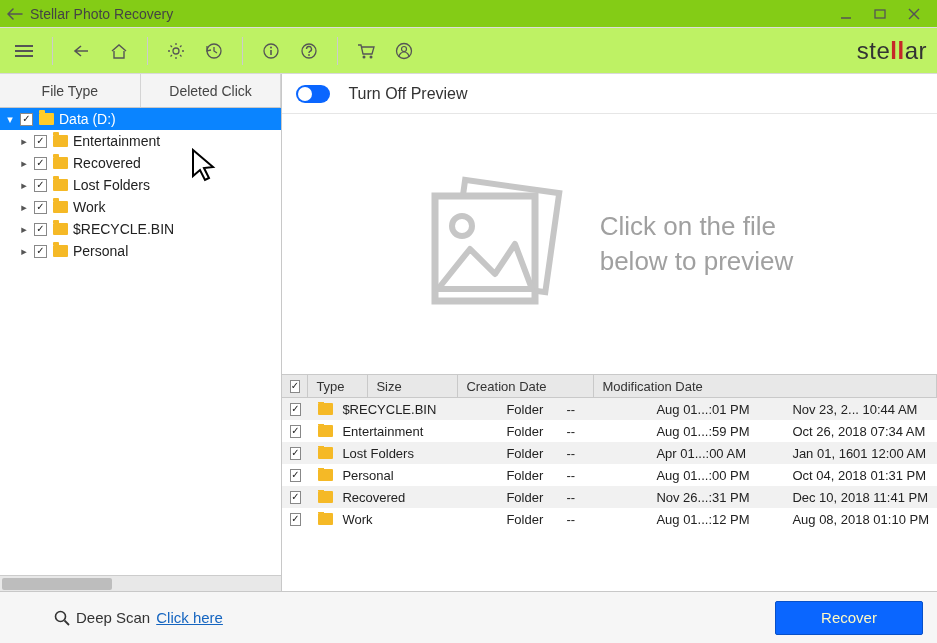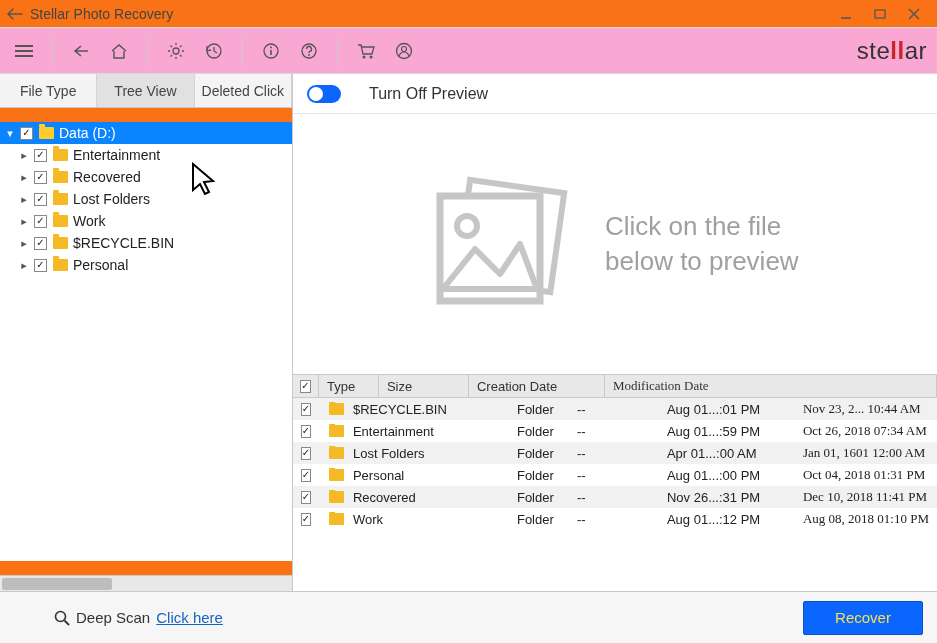--- a/index.html
+++ b/index.html
@@ -1,71 +1,71 @@
 <!DOCTYPE html>
 <html><head>
 <meta charset="utf-8">
 <style>
 * { box-sizing: border-box; margin: 0; padding: 0; }
 html, body { width: 937px; height: 643px; font-family: "Segoe UI", Arial, sans-serif; font-size: 13px; color: #222; background: #f8f8f8; overflow: hidden; }
-.titlebar { height: 28px; background: #f97316; display: flex; align-items: center; padding: 2px 6px; border-bottom: 1px solid #ddd; }
+.titlebar { height: 28px; background: #84cc16; display: flex; align-items: center; padding: 2px 6px; border-bottom: 1px solid #ddd; }
 .titlebar .back-ico { width: 18px; height: 18px; margin-right: 6px; display:flex; align-items:center; justify-content:center; }
 .titlebar .app-title { font-size: 14px; color: #444; flex: 0 0 auto; }
 .titlebar .spacer { flex: 1; }
 .win-btn { width: 34px; height: 24px; display: inline-flex; align-items: center; justify-content: center; color: #555; }
-.toolbar { height: 46px; background: #f9a8d4; border-bottom: 1px solid #d9d9d9; display: flex; align-items: center; padding: 0 10px; gap: 10px; }
+.toolbar { height: 46px; background: #bef264; border-bottom: 1px solid #d9d9d9; display: flex; align-items: center; padding: 0 10px; gap: 10px; }
 .toolbar .divider { width: 1px; height: 28px; background: #ccc; margin: 0 4px; }
 .toolbar .tbtn { width: 28px; height: 28px; display: inline-flex; align-items: center; justify-content: center; color: #555; }
 .toolbar .brand { margin-left: auto; font-size: 24px; letter-spacing: 0.5px; color: #333; font-weight: 500; }
 .brand .ll { color: #c62828; font-weight: 700; }
 .main { display: flex; height: 517px; }
-.leftpane { width: 302px; display: flex; flex-direction: column; background: #f97316; border-right: 1px solid #c8c8c8; gap: 14px; }
+.leftpane { width: 302px; display: flex; flex-direction: column; background: #15803d; border-right: 1px solid #c8c8c8; }
 .tabs { display: flex; height: 34px; border-bottom: 1px solid #c8c8c8; }
 .tab { flex: 1; display: flex; align-items: center; justify-content: center; font-size: 14px; color: #444; background: #f4f4f4; border-right: 1px solid #d4d4d4; }
 .tab.active { background: #e1e1e1; }
 .tree { flex: 1; overflow: hidden; background: #fff; position: relative; }
 .tree-row { display: flex; align-items: center; height: 22px; padding-left: 4px; font-size: 14px; }
 .tree-row.selected { background: #0a84ff; color: #fff; }
 .tree-indent { width: 14px; display:inline-block; }
 .chev { width: 12px; display: inline-flex; justify-content: center; color: #555; font-size: 11px; }
 .tree-row.selected .chev { color: #fff; }
 .cb { width: 13px; height: 13px; margin: 0 4px; border: 1px solid #888; background: #fff; display: inline-flex; align-items: center; justify-content: center; font-size: 10px; color: #222; line-height: 1; }
 .folder-ico { width: 15px; height: 12px; background: #f5b926; border-radius: 1px; margin: 0 5px 0 2px; position: relative; }
 .folder-ico::before { content: ""; position: absolute; top: -3px; left: 0; width: 6px; height: 3px; background: #f5b926; border-radius: 1px 1px 0 0; }
 .tree-row.selected .folder-ico { filter: brightness(1.1); }
 .cursor-overlay { position: absolute; left: 190px; top: 40px; pointer-events: none; }
 .hscroll { height: 16px; background: #e8e8e8; border-top: 1px solid #ccc; display: flex; align-items: center; }
 .hscroll-thumb { height: 12px; width: 110px; background: #bdbdbd; margin-left: 2px; border-radius: 2px; }
 .rightpane { flex: 1; display: flex; flex-direction: column; background: #fff; }
-.right-header { display: flex; align-items: center; height: 40px; padding: 0 14px; gap: 28px; border-bottom: 1px solid #e6e6e6; }
+.right-header { display: flex; align-items: center; height: 40px; padding: 0 14px; gap: 18px; border-bottom: 1px solid #e6e6e6; }
 .toggle { width: 34px; height: 18px; border-radius: 10px; background: #0a66ff; position: relative; }
 .toggle::after { content: ""; width: 14px; height: 14px; background: #fff; border-radius: 50%; position: absolute; top: 2px; left: 2px; }
 .toggle-label { font-size: 16px; color: #333; }
 .searchbox { margin-left: auto; width: 150px; height: 24px; border: 1px solid #c8c8c8; border-radius: 12px; display: flex; align-items: center; padding: 0 8px; font-size: 12px; color: #777; background: #fff; }
 .searchbox .mag { margin-left: auto; color: #999; }
 .preview-zone { flex: 0 0 260px; display: flex; align-items: center; justify-content: center; gap: 30px; background: #fff; }
 .preview-text { font-size: 26px; color: #a0a0a0; line-height: 1.35; }
 .grid { flex: 1; overflow: hidden; }
 .grid-head { display: flex; background: #e8e8e8; border-top: 1px solid #c9c9c9; border-bottom: 1px solid #c9c9c9; height: 24px; align-items: center; }
 .gh { padding: 0 8px; font-size: 13px; color: #333; border-right: 1px solid #c9c9c9; display: flex; align-items: center; height: 100%; white-space: nowrap; overflow: hidden; }
 .col-cb { width: 26px; justify-content: center; }
 .col-name { width: 190px; }
 .col-type { width: 60px; }
 .col-size { width: 90px; }
 .col-cdate { width: 136px; }
-.col-mdate { flex: 1; font-family: Liberation Serif, serif; }
+.col-mdate { flex: 1; }
 .grid-body .grow { display: flex; align-items: center; height: 22px; }
 .grid-body .grow:nth-child(odd) { background: #f1f1f1; }
 .gc { padding: 0 8px; font-size: 13px; white-space: nowrap; overflow: hidden; text-overflow: ellipsis; }
 .sort-ind { font-size: 9px; margin-left: 4px; color: #333; }
 .statusbar { height: 52px; border-top: 1px solid #c8c8c8; background: #f6f6f6; display: flex; align-items: center; padding: 0 14px; }
 .status-text { font-size: 14px; color: #333; flex: 0 0 300px; line-height: 1.3; }
 .deep-wrap { display: flex; align-items: center; gap: 6px; margin-left: 40px; font-size: 15px; color: #333; }
 .deep-link { color: #1565c0; text-decoration: underline; cursor: pointer; }
-.recover-btn { margin-left: auto; width: 120px; height: 34px; background: #0a66ff; color: #fde047; border: 1px solid #0750c8; font-size: 15px; display: flex; align-items: center; justify-content: center; border-radius: 2px; }
+.recover-btn { margin-left: auto; width: 148px; height: 34px; background: #0a66ff; color: #fef9c3; border: 1px solid #0750c8; font-size: 15px; display: flex; align-items: center; justify-content: center; border-radius: 2px; }
 svg { display: block; }
 </style>
 </head>
 <body>
 
 <div class="titlebar">
   <span class="back-ico">
     <svg width="16" height="12" viewBox="0 0 16 12">
         <path d="M6 1 L1 6 L6 11 M1 6 H15" stroke="#555" stroke-width="1.5" fill="none" stroke-linecap="round"></path>
       </svg>
@@ -162,21 +162,20 @@
         <path d="M4 15 a5 5 0 0 1 10 0" stroke="#555" stroke-width="1.2" fill="none"></path>
       </svg>
     </span>
   <span class="brand"><span>ste</span><span class="ll">ll</span><span>ar</span></span>
 </div>
 
 <div class="main">
   <div class="leftpane">
     <div class="tabs">
       <div class="tab">File Type</div>
-      <div class="tab active">Tree View</div>
       <div class="tab">Deleted Click</div>
     </div>
     <div class="tree">
       <div class="tree-row selected">
         <span class="chev">▾</span>
         <span class="cb">✓</span>
         <span class="folder-ico"></span>
         <span>Data (D:)</span>
       </div>
       <div id="tree-children">

